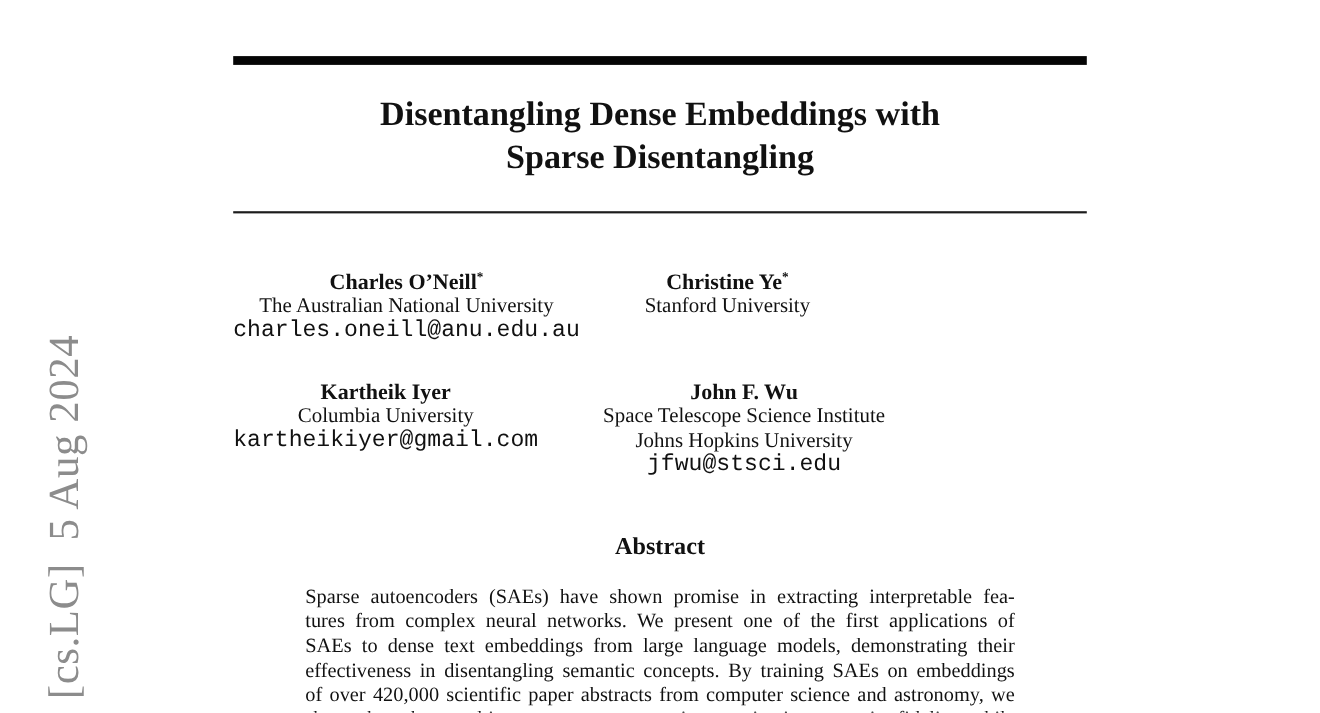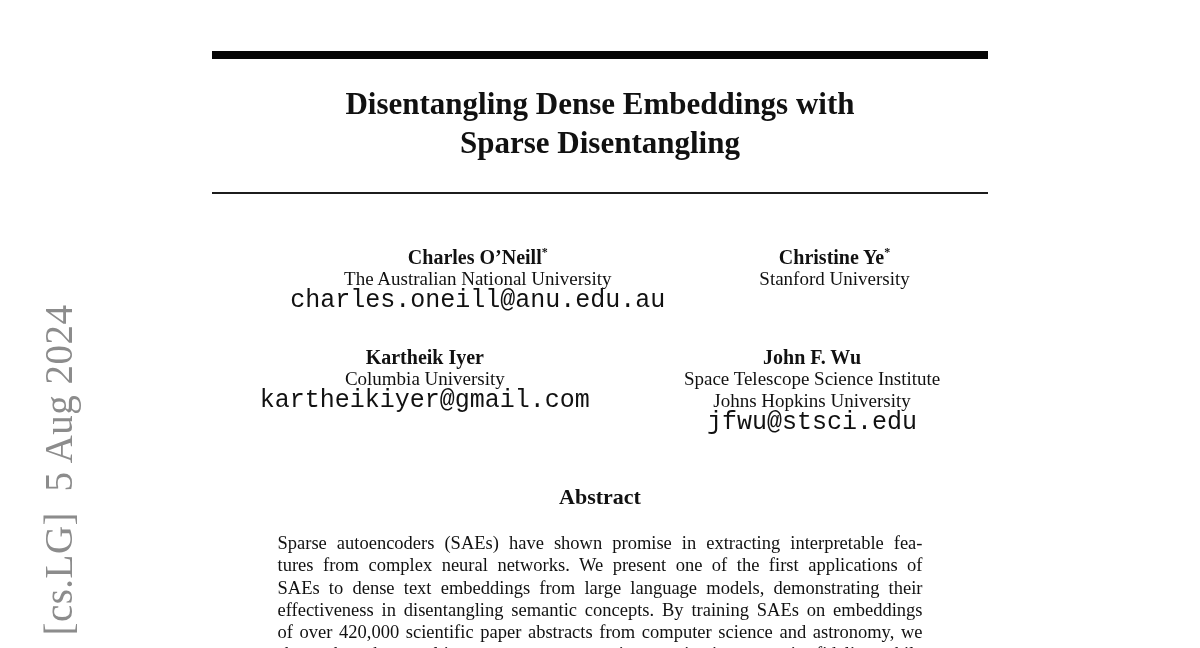--- a/index.html
+++ b/index.html
@@ -44,41 +44,41 @@
   }
   .title .tl { display: block; }
   .rule-thin {
     width: 776px;
     height: 2px;
     background: #1c1c1c;
     margin: 30px auto 0 auto;
   }
   .author-row {
     display: flex;
-    justify-content: center;
-    gap: 94px;
+    justify-content: flex-start;
+    gap: 59px;
   }
   .author-row.row1 { margin-top: 52px; }
   .author-row.row2 { margin-top: 34px; }
   .author {
     text-align: center;
     font-size: 19px;
     line-height: 22px;
   }
   .a-name {
     font-weight: bold;
     font-size: 20px;
   }
   .a-name sup {
     font-size: 12px;
     line-height: 0;
   }
   .a-email {
     font-family: "Liberation Mono", monospace;
-    font-size: 25px;
+    font-size: 21px;
   }
   .abs-heading {
     margin-top: 50px;
     text-align: center;
     font-size: 22px;
     line-height: 26px;
     font-weight: bold;
   }
   .abs-body {
     width: 645px;

